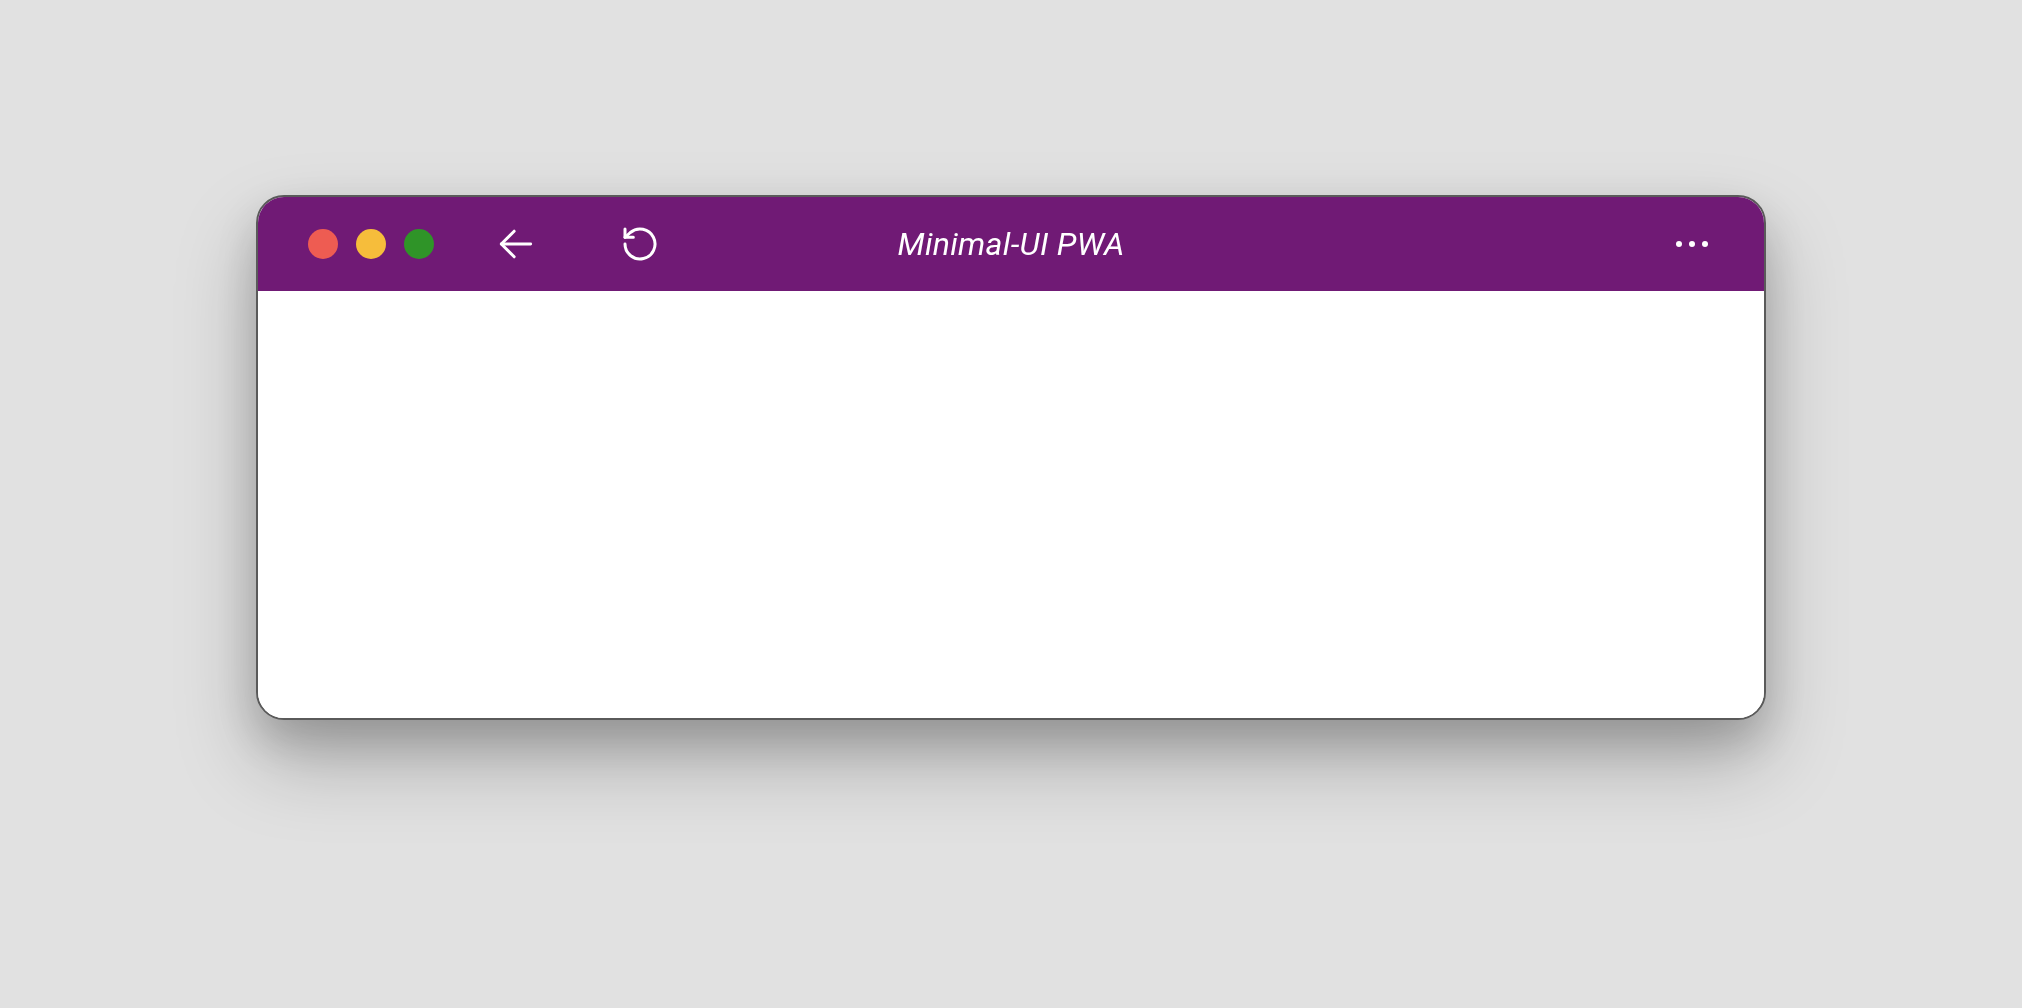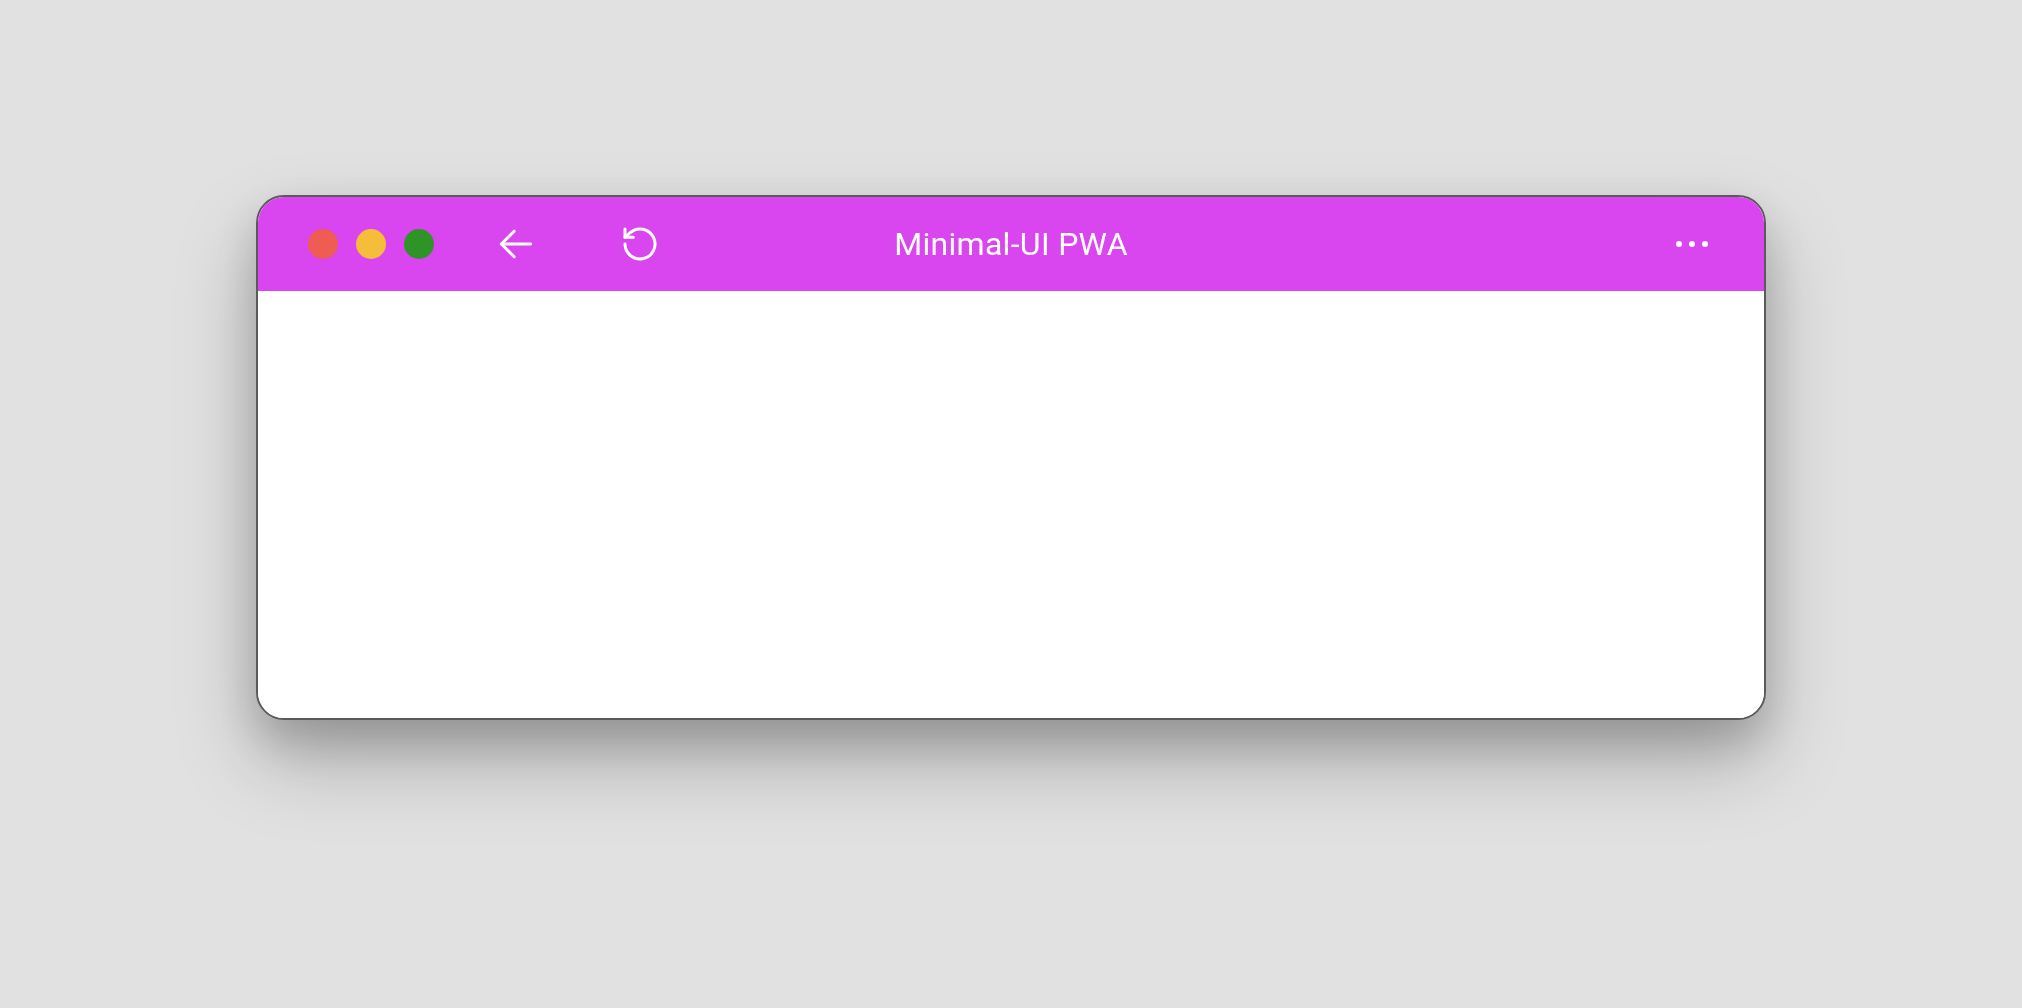--- a/index.html
+++ b/index.html
@@ -23,25 +23,26 @@
       background: #ffffff;
       border-radius: 28px;
       overflow: hidden;
       border: 2px solid #5a5a5a;
       box-shadow: 0 40px 80px rgba(0,0,0,0.25), 0 20px 40px rgba(0,0,0,0.15);
       display: flex;
       flex-direction: column;
     }
     .titlebar {
       height: 94px;
-      background: #d946ef;
+      background: #701a75;
       display: flex;
       align-items: center;
       padding: 0 50px;
       position: relative;
+      font-style: italic;
     }
     .traffic-lights {
       display: flex;
       gap: 18px;
       align-items: center;
     }
     .traffic-light {
       width: 30px;
       height: 30px;
       border-radius: 50%;

